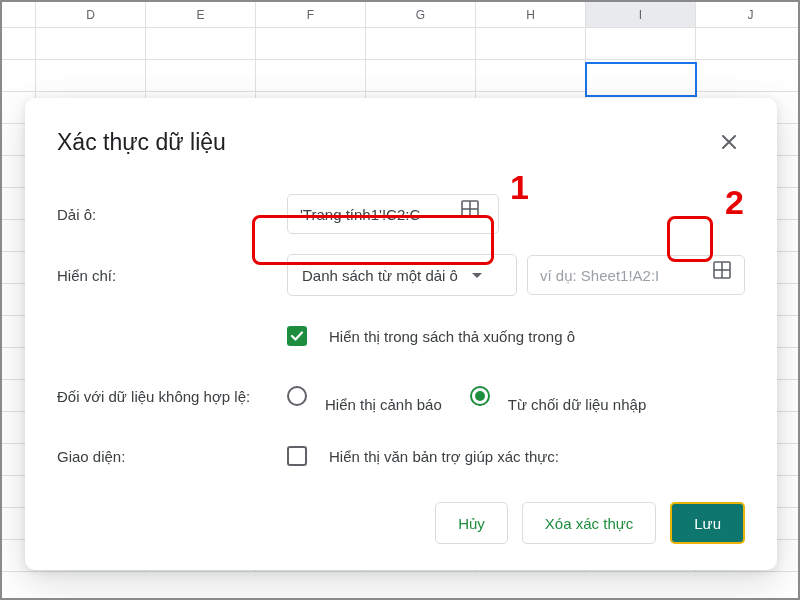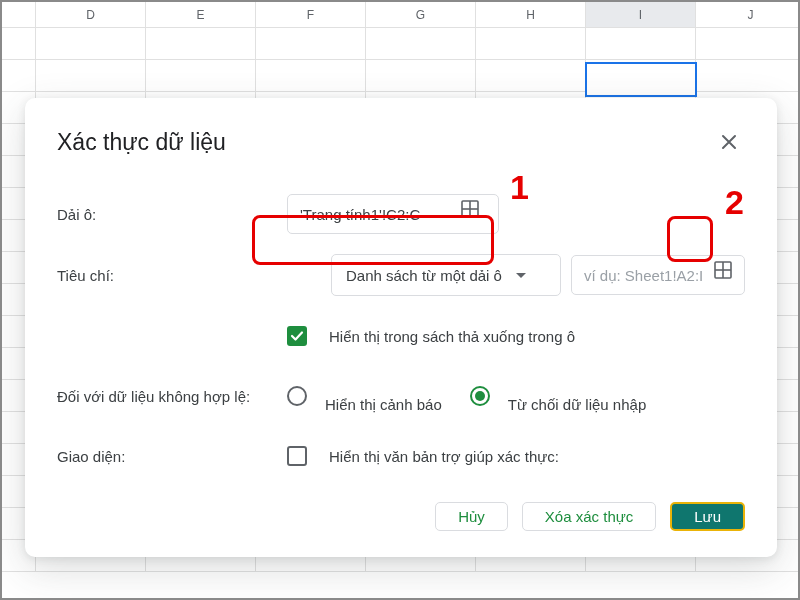--- a/index.html
+++ b/index.html
@@ -132,21 +132,20 @@
     border-radius: 5px;
     height: 42px;
     padding: 0 14px;
     font-size: 15px;
     color:#3c4043;
     display:flex;
     align-items:center;
     gap:10px;
     background:#fff;
     cursor:pointer;
-    margin-left:44px;
   }
   .caret {
     width:0;height:0;
     border-left:5px solid transparent;
     border-right:5px solid transparent;
     border-top:5px solid #5f6368;
     margin-left:4px;
   }
   .highlight-red {
     position:absolute;
@@ -186,21 +185,21 @@
     content:"";width:10px;height:10px;border-radius:50%;background:#1e8e3e;
   }
   .radio-label { font-size:15px;color:#3c4043;margin:16px 18px 0 8px; }
   .footer {
     display:flex;
     justify-content:flex-end;
     gap:14px;
     margin-top: 26px;
   }
   .btn {
-    height: 29px;
+    height: 42px;
     padding: 0 22px;
     border-radius:5px;
     font-size:15px;
     font-weight:500;
     display:flex;align-items:center;justify-content:center;
     cursor:pointer;
   }
   .btn-outline { border:1px solid #dadce0; color:#1e8e3e; background:#fff;}
   .btn-primary { background:#0f766e; color:#fff; border:2px solid #eab308;}
 </style>
@@ -413,21 +412,21 @@
               <rect x="1" y="1" width="16" height="16" rx="1" fill="none" stroke="#5f6368" stroke-width="1.6"></rect>
               <line x1="1" y1="9" x2="17" y2="9" stroke="#5f6368" stroke-width="1.6"></line>
               <line x1="9" y1="1" x2="9" y2="17" stroke="#5f6368" stroke-width="1.6"></line>
             </svg>
         </span>
       </div>
     </div>
   </div>
 
   <div class="row" style="position:relative">
-    <div class="row-label">Tiêu chí:</div>
+    <div class="row-label">Hiển chí:</div>
     <div class="field-wrap">
       <div class="dropdown" style="width:230px">
         <span>Danh sách từ một dải ô</span>
         <span class="caret"></span>
       </div>
       <div class="text-input" style="flex:1">
         <input placeholder="ví dụ: Sheet1!A2:I" style="">
         <span class="grid-icon-btn">
           <svg width="18" height="18" viewBox="0 0 18 18">
               <rect x="1" y="1" width="16" height="16" rx="1" fill="none" stroke="#5f6368" stroke-width="1.6"></rect>

